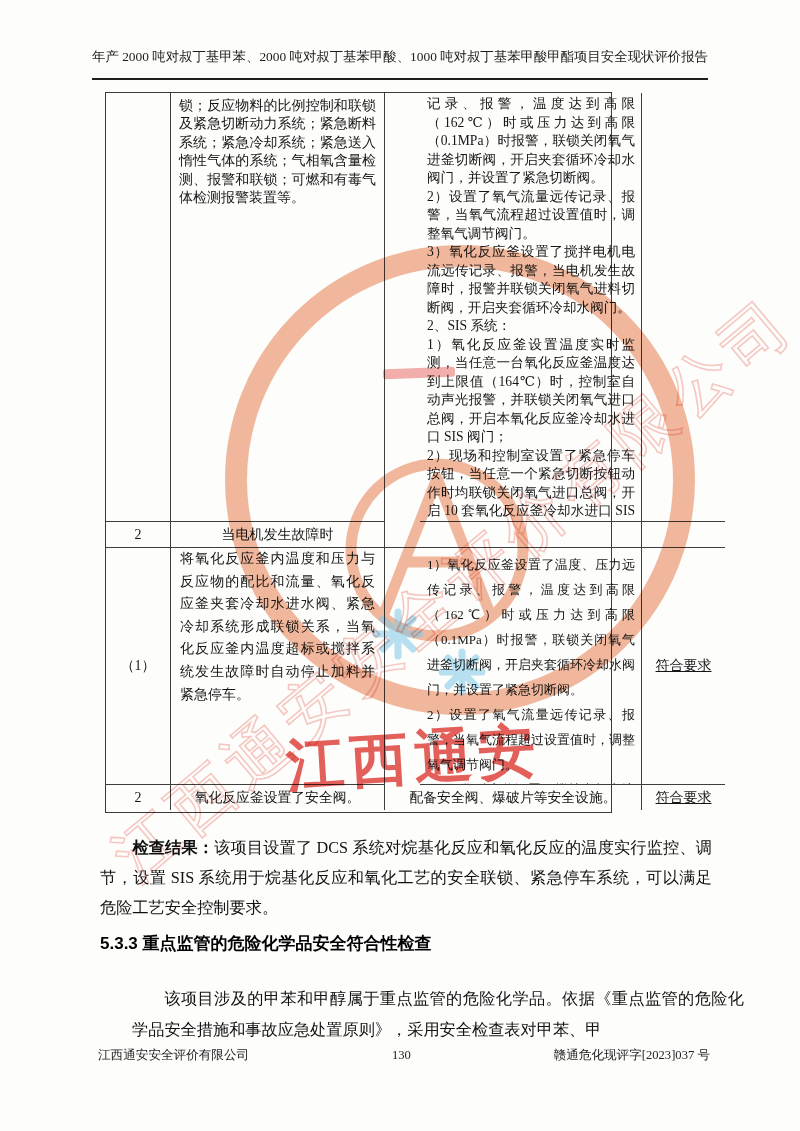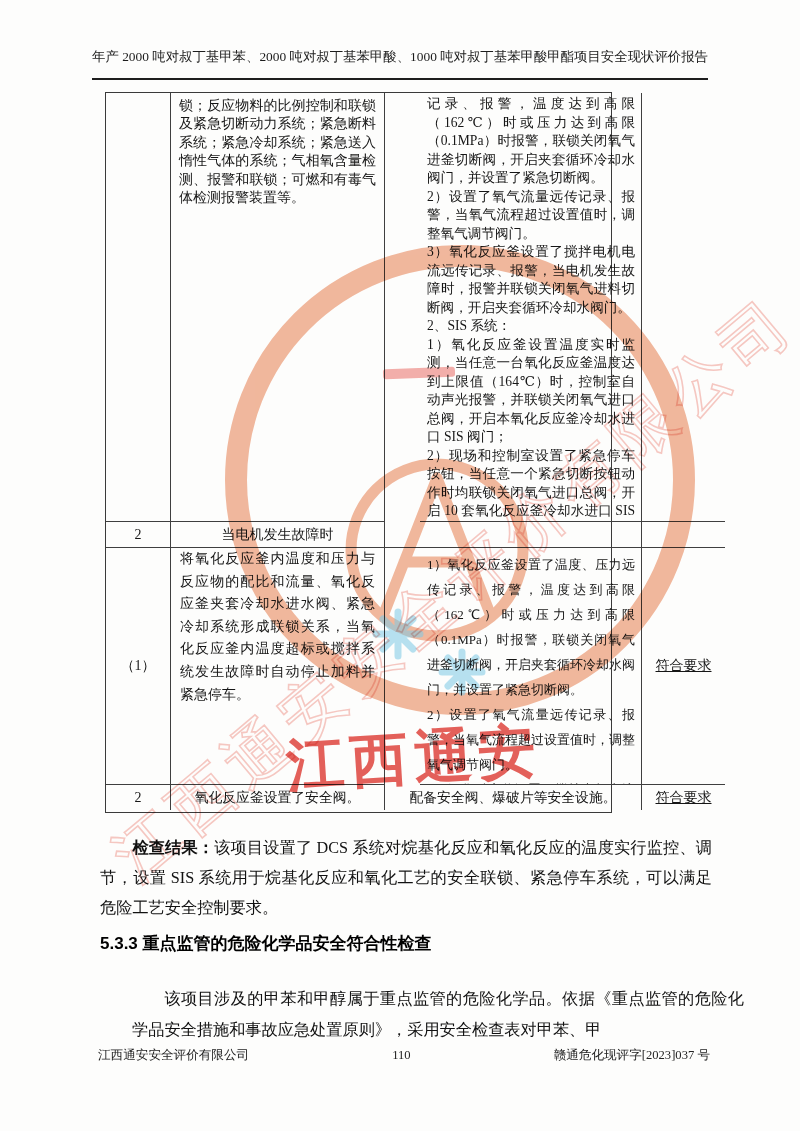--- a/index.html
+++ b/index.html
@@ -95,21 +95,21 @@
   </div>
 
   <p class="para p-result"><b>检查结果：</b><span>该项目设置了 DCS 系统对烷基化反应和氧化反应的温度实行监控、调节，设置 SIS 系统用于烷基化反应和氧化工艺的安全联锁、紧急停车系统，可以满足危险工艺安全控制要求。</span></p>
 
   <div class="heading">5.3.3 重点监管的危险化学品安全符合性检查</div>
 
   <p class="para p-section">该项目涉及的甲苯和甲醇属于重点监管的危险化学品。依据《重点监管的危险化学品安全措施和事故应急处置原则》，采用安全检查表对甲苯、甲</p>
 
   <div class="ftr">
     <span>江西通安安全评价有限公司</span>
-    <span>110</span>
+    <span>130</span>
     <span>赣通危化现评字[2023]037 号</span>
   </div>
 
   <svg class="wm wm-svg" width="800" height="1131" viewBox="0 0 800 1131">
     <g opacity="0.5" fill="none" stroke="#e5743f">
       <circle cx="460" cy="480" r="224" stroke-width="22"></circle>
       <circle cx="437" cy="550" r="86" stroke-width="11"></circle>
       <path stroke-width="11" stroke-linecap="round" d="M437 478 L383 616 M437 478 L491 616 M404 562 L470 562"></path>
     </g>
     <g opacity="0.55" fill="none" stroke="#7ecbe8" stroke-width="7" stroke-linecap="round">

